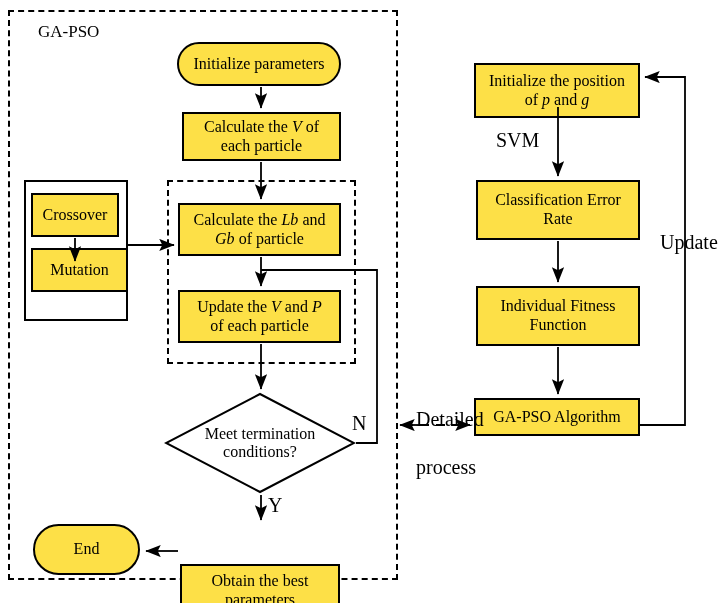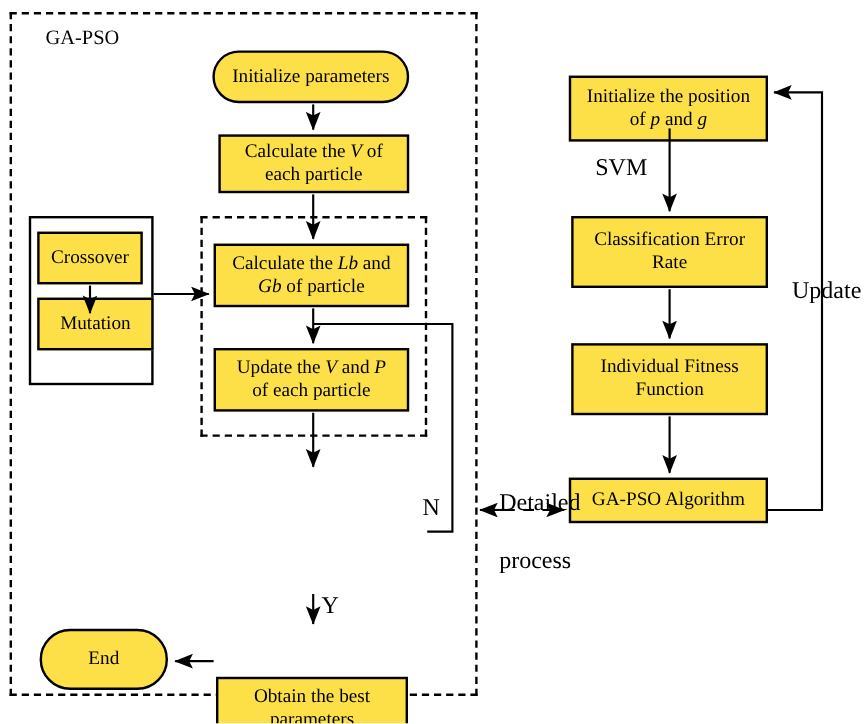--- a/index.html
+++ b/index.html
@@ -116,20 +116,31 @@
     </span>
   </div>
 
   <div class="node" style="left:178px; top:290px; width:163px; height:53px;align-items:center;">
     <span>
       <span>Update the <i>V</i> and <i>P</i></span><br>
       <span>of each particle</span>
     </span>
   </div>
 
+  <div class="diamond-wrap" style="left:164px; top:392px; width:192px; height:102px;">
+    <svg width="192" height="102">
+      <polygon points="96,2 190,51 96,100 2,51" fill="#ffffff" stroke="#000000" stroke-width="2"></polygon>
+    </svg>
+    <div class="diamond-label">
+      <div>
+        <span>Meet termination</span><br>
+        <span>conditions?</span>
+      </div>
+    </div>
+  </div>
 
   <div class="node" style="left:180px; top:524px; width:160px; height:54px;margin-top:40px;">
     <span>
       <span>Obtain the best</span><br>
       <span>parameters</span>
     </span>
   </div>
 
   <div class="node rounded" style="left:33px; top:524px; width:107px; height:51px;">
     <span>End</span>

